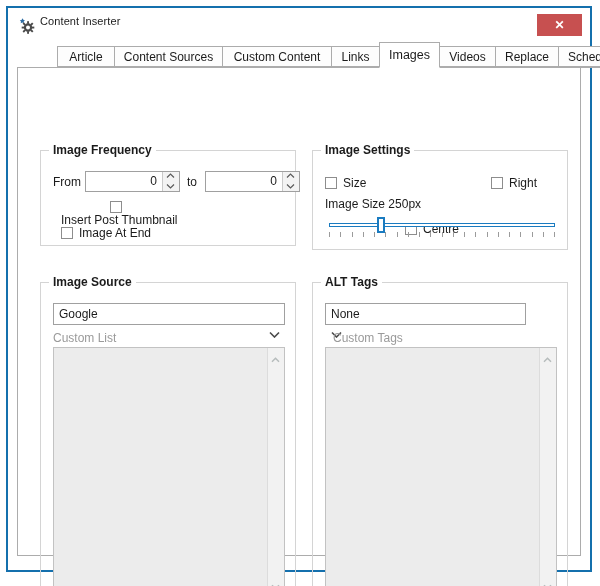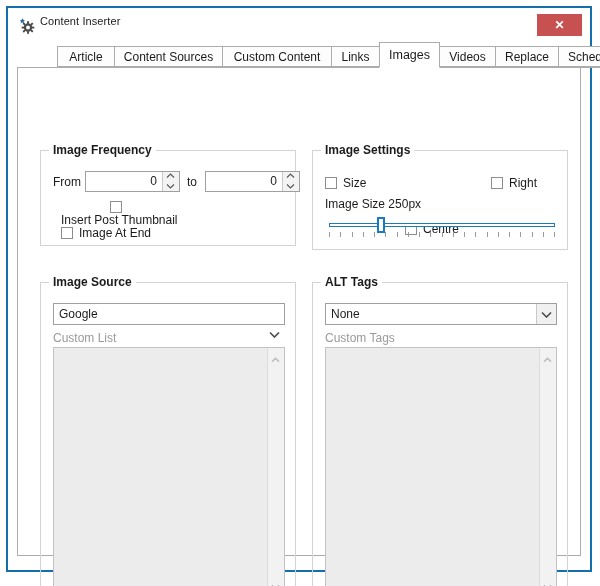--- a/index.html
+++ b/index.html
@@ -475,30 +475,30 @@
                 <path d="M1 1.3L4.5 4.8 8 1.3" fill="none" stroke="#b6bcbc" stroke-width="1.5"></path>
               </svg>
           </span>
         </div>
       </div>
     </div>
 
     <div class="groupbox gb-alt">
       <span class="gb-title">ALT Tags</span>
 
-      <div class="combobox" style="left:12px; top:20px; width:232px;">
+      <div class="combobox" style="left:12px; top:20px; width:201px;flex-direction:column;">
         <div class="cb-value">None</div>
         <div class="cb-arrow">
           <svg width="11" height="7" viewBox="0 0 11 7">
               <path d="M1 1.5L5.5 6 10 1.5" fill="none" stroke="#4a4a4a" stroke-width="1.6"></path>
             </svg>
         </div>
       </div>
 
-      <span class="lbl dim" style="left:12px; top:48px;">Custom Tags</span>
+      <span class="lbl dim" style="left:20px; top:48px;">Custom Tags</span>
 
       <div class="textarea" style="left:12px; top:64px; width:232px; height:246px;">
         <div class="ta-body"></div>
         <div class="ta-scroll">
           <span class="ta-arrow-up">
             <svg width="9" height="6" viewBox="0 0 9 6">
                 <path d="M1 4.7L4.5 1.2 8 4.7" fill="none" stroke="#b6bcbc" stroke-width="1.5"></path>
               </svg>
           </span>
           <span class="ta-arrow-dn">

